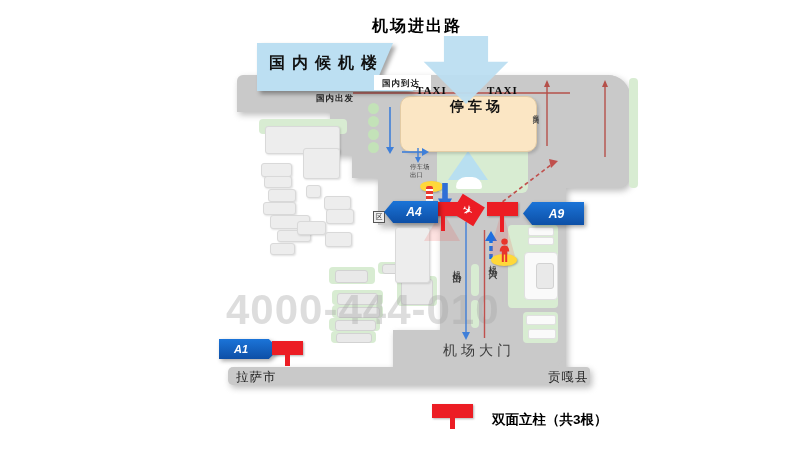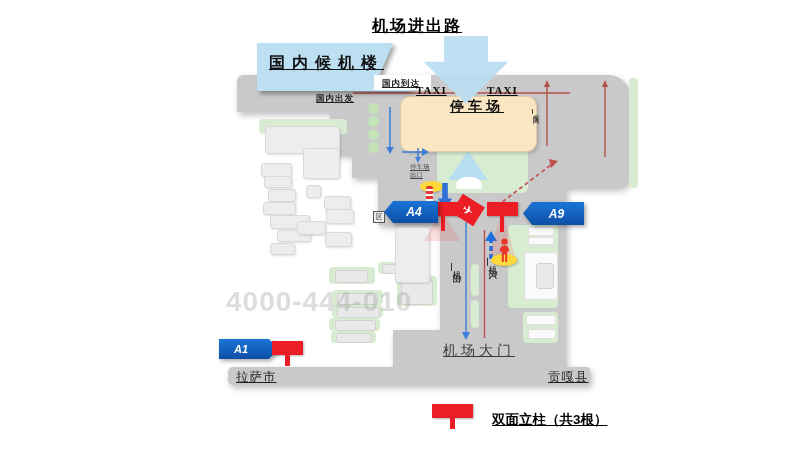--- a/index.html
+++ b/index.html
@@ -7,21 +7,21 @@
          font-family:"Liberation Sans",sans-serif;}
   .abs{position:absolute;}
   .roadwrap{filter:drop-shadow(2px 3px 3px rgba(110,110,110,.45));}
   .road{position:absolute;background:#c9c9c9;}
   .bld{position:absolute;background:#ededed;border:1px solid #d9d9d9;border-radius:3px;
        box-shadow:1px 1px 2px rgba(0,0,0,.12);}
   .green{position:absolute;background:#d8ecd2;border-radius:4px;}
   .tree{position:absolute;width:11px;height:11px;border-radius:50%;background:#c3e2b8;}
   .gbld{position:absolute;background:#e9e9e9;border:1px solid #d2d2d2;border-radius:3px;}
   .wbar{position:absolute;background:#fafafa;border:1px solid #e0e0e0;border-radius:2px;}
-  .lbl{position:absolute;color:#222;white-space:nowrap;text-decoration:underline;}
+  .lbl{position:absolute;color:#222;white-space:nowrap;}
   .vtxt{writing-mode:vertical-rl;text-orientation:upright;}
   .marker{position:absolute;background:linear-gradient(180deg,#1b74d8,#0d4fa6);color:#fff;
           font-weight:bold;font-style:italic;display:flex;align-items:center;justify-content:center;}
   .mwrap{position:absolute;filter:drop-shadow(2px 2px 2px rgba(0,0,0,.35));}
   .bb{position:absolute;background:#ec1d24;}
   .cone{position:absolute;background:rgba(240,70,60,.16);}
   .wm{position:absolute;color:rgba(165,165,165,.38);font-weight:bold;white-space:nowrap;z-index:3;}
   .callout{filter:drop-shadow(3px 3px 2px rgba(0,0,0,.35));}
   .cal{position:absolute;background:#bcdff2;}
   svg.overlay{position:absolute;left:0;top:0;z-index:4;pointer-events:none;}
@@ -95,21 +95,21 @@
     <div class="bld" style="left:306px;top:185px;width:13px;height:11px;"></div>
     <div class="bld" style="left:324px;top:196px;width:25px;height:12px;"></div>
     <div class="bld" style="left:326px;top:209px;width:26px;height:13px;"></div>
     <div class="bld" style="left:297px;top:221px;width:27px;height:12px;"></div>
     <div class="bld" style="left:325px;top:232px;width:25px;height:13px;"></div>
     <div class="bld" style="left:395px;top:227px;width:33px;height:54px;"></div>
 
     <div class="abs" style="left:400px;top:96px;width:135px;height:54px;background:#fbe6c4;border:1px solid #e3cba4;border-radius:10px;box-shadow:2px 2px 3px rgba(0,0,0,.15);"></div>
   </div>
 
-  <div class="wm" style="left:226px;top:286px;font-size:28px;letter-spacing:1px;">4000-444-010</div>
+  <div class="wm" style="left:226px;top:286px;font-size:42px;letter-spacing:1px;">4000-444-010</div>
 
   <svg class="overlay" width="800" height="450" viewBox="0 0 800 450">
     <line x1="353" y1="93" x2="570" y2="93" stroke="#b5504a" stroke-width="1.4"></line>
     <line x1="547" y1="84" x2="547" y2="146" stroke="#b5504a" stroke-width="1.4"></line>
     <polygon points="544,87 547,80 550,87" fill="#b5504a"></polygon>
     <line x1="605" y1="84" x2="605" y2="157" stroke="#b5504a" stroke-width="1.4"></line>
     <polygon points="602,87 605,80 608,87" fill="#b5504a"></polygon>
     <line x1="390" y1="107" x2="390" y2="148" stroke="#3f7fd9" stroke-width="1.6"></line>
     <polygon points="386,147 394,147 390,154" fill="#3f7fd9"></polygon>
     <line x1="402" y1="152" x2="423" y2="152" stroke="#3f7fd9" stroke-width="1.6"></line>

